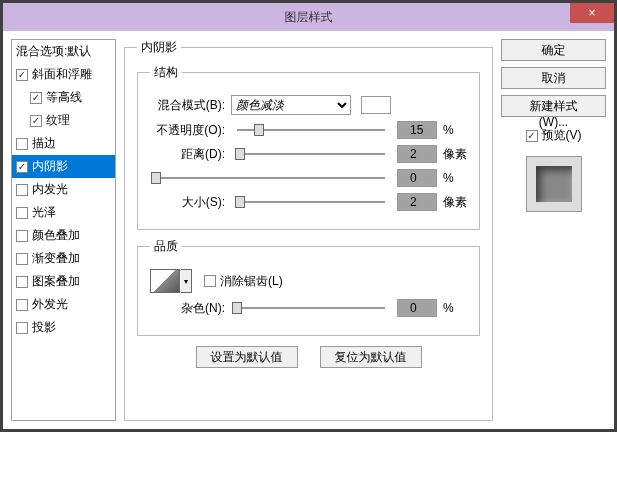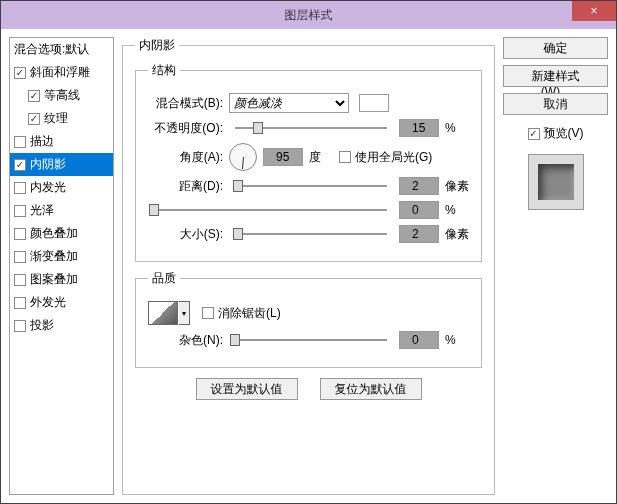--- a/index.html
+++ b/index.html
@@ -1,17 +1,17 @@
 <!DOCTYPE html>
 <html><head>
 <meta charset="utf-8">
 <style>
 * { box-sizing: border-box; font-family: "Microsoft YaHei", "SimSun", sans-serif; font-size: 12px; }
 body { margin: 0; background: #fff; }
-.window { width: 617px; height: 504px; border: 1px solid #404040; position: relative; background: #fff; }
+.window { width: 617px; height: 432px; border: 3px solid #404040; position: relative; background: #fff; }
 .titlebar { height: 28px; background: #cdb5e2; display: flex; align-items: center; justify-content: center; position: relative; }
 .titlebar-title { color: #333; }
 .close-btn { position: absolute; right: 0; top: 0; width: 44px; height: 20px; background: #c75050; color: #fff; display: flex; align-items: center; justify-content: center; font-size: 14px; cursor: pointer; }
 .content { display: flex; padding: 8px; gap: 8px; height: calc(100% - 28px); }
 .sidebar { width: 105px; border: 1px solid #a0a0a0; padding: 0; background: #fff; }
 .side-header { padding: 4px 6px; border-bottom: 1px solid #ccc; background: #f5f5f5; }
 .side-item { display: flex; align-items: center; padding: 3px 4px; cursor: pointer; gap: 4px; }
 .side-item.indent { padding-left: 18px; }
 .side-item.sub-blend { padding-left: 4px; }
 .side-item.selected { background: #0078d7; color: #fff; }
@@ -128,32 +128,20 @@
           <div class="row">
             <span class="lbl">不透明度(O):</span>
             <div class="slider">
               <div class="slider-track"></div>
                 <div class="slider-thumb" style="left:15%"></div>
             </div>
             <input class="numbox" value="15" style="">
             <span class="unit">%</span>
           </div>
 
-          <div class="row">
-            <span class="lbl">角度(A):</span>
-            <div class="dial">
-                <div class="dial-hand"></div>
-              </div>
-            <input class="numbox" value="95" style="">
-            <span class="unit">度</span>
-            <label class="inline-chk">
-              <span class="chk"></span>
-              <span>使用全局光(G)</span>
-            </label>
-          </div>
 
           <div class="row">
             <span class="lbl">距离(D):</span>
             <div class="slider">
               <div class="slider-track"></div>
                 <div class="slider-thumb" style="left:2%"></div>
             </div>
             <input class="numbox" value="2" style="">
             <span class="unit">像素</span>
           </div>
@@ -206,22 +194,22 @@
 
         <div class="btnrow">
           <div class="btn">设置为默认值</div>
           <div class="btn">复位为默认值</div>
         </div>
       </fieldset>
     </div>
 
     <div class="rightcol">
       <div class="btn">确定</div>
+      <div class="btn">取消</div>
       <div class="btn">新建样式(W)...</div>
-      <div class="btn">取消</div>
       <label class="preview-chk">
         <span class="chk">✓</span>
         <span>预览(V)</span>
       </label>
       <div class="preview-box">
         <div class="preview-inner"></div>
       </div>
     </div>
   </div>
 </div>

